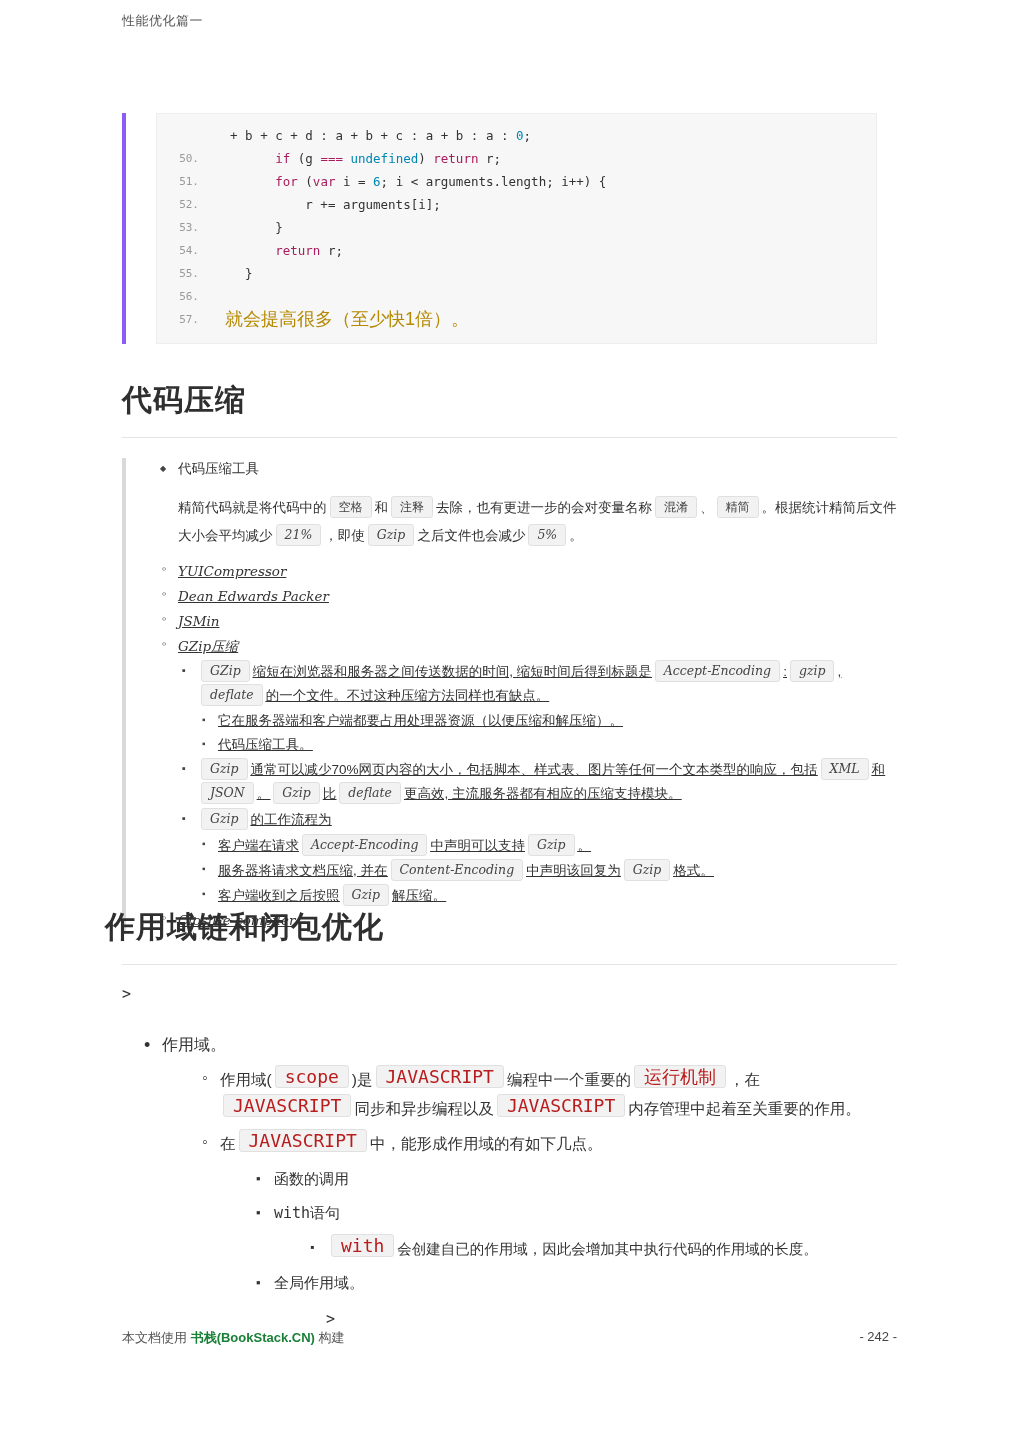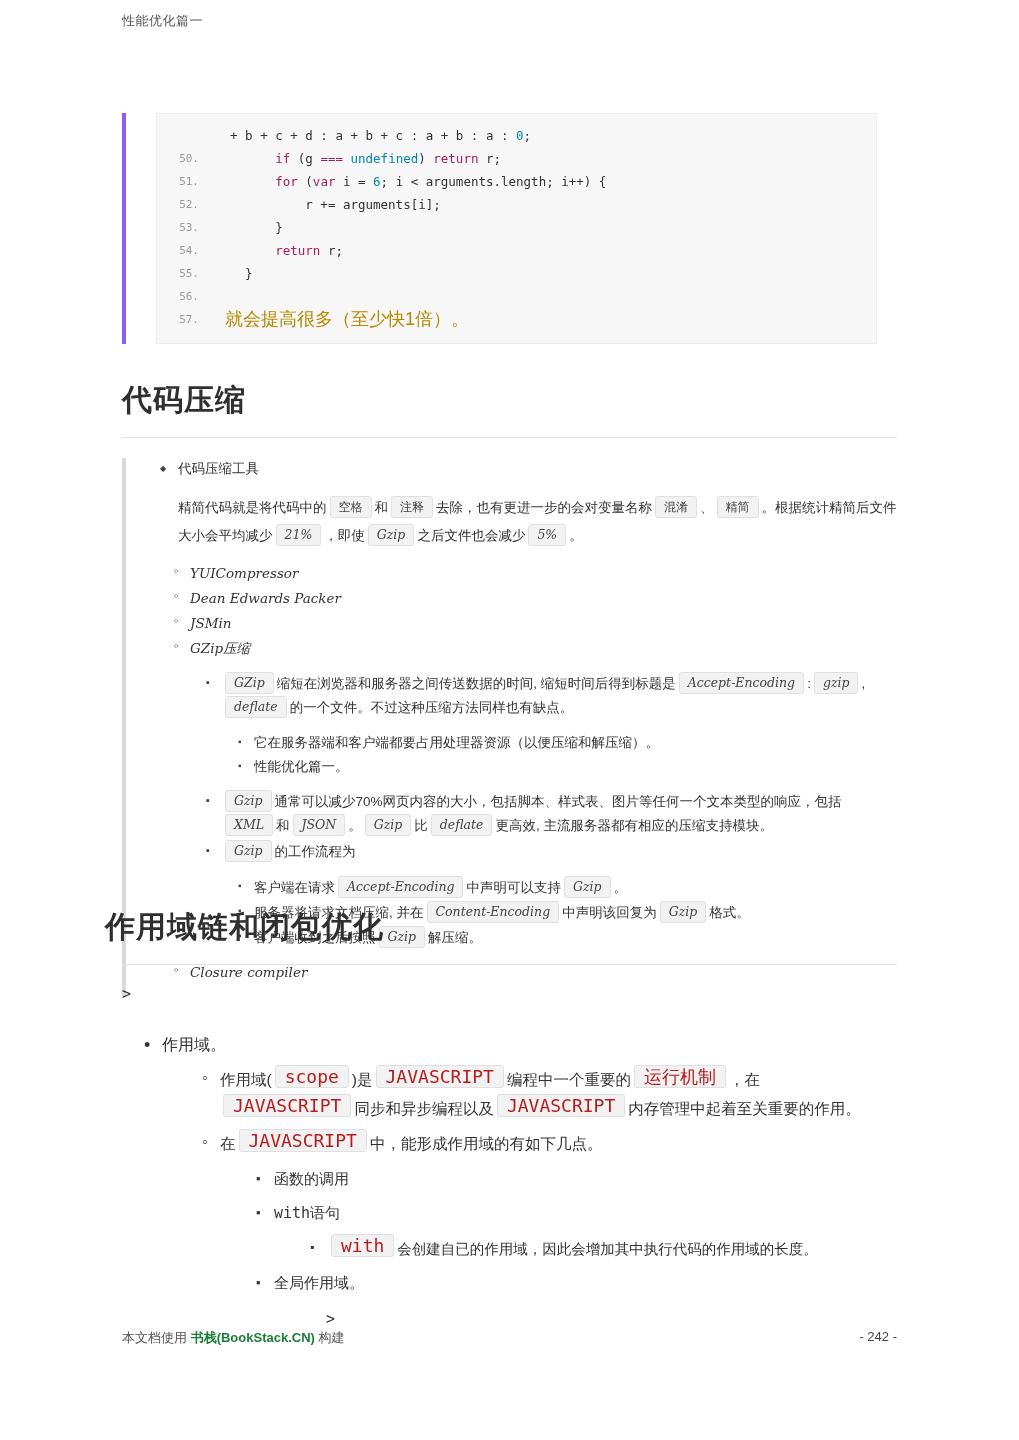--- a/index.html
+++ b/index.html
@@ -106,21 +106,21 @@
     left: 2px;
     top: 0px;
     font-size: 8px;
     color: #444;
   }
   .para {
     margin: 14px 0 10px 20px;
     line-height: 28px;
     font-size: 13.5px;
   }
-  ul.lvl { list-style: none; margin: 12px; padding: 0; }
+  ul.lvl { list-style: none; margin: 0; padding: 0; text-decoration: underline; }
   ul.lvl > li { position: relative; padding-left: 20px; margin: 2px 0; }
   .lvl2 { margin-left: 50px; }
   .lvl2 > li::before {
     content: "◦";
     position: absolute; left: 4px; top: -2px; font-size: 13px; color: #444;
   }
   .lvl3 { margin-left: 22px; }
   .lvl3 > li::before {
     content: "▪";
     position: absolute; left: 4px; top: -1px; font-size: 11px; color: #444;
@@ -276,21 +276,21 @@
       <li><span class="ital">Dean Edwards Packer</span></li>
       <li><span class="ital">JSMin</span></li>
       <li>
         <span class="ital">GZip压缩</span>
 
         <ul class="lvl lvl3">
           <li>
             <span class="li-text"><code class="tag it">GZip</code><span>缩短在浏览器和服务器之间传送数据的时间, 缩短时间后得到标题是</span><code class="tag it">Accept-Encoding</code><span>:</span><code class="tag it">gzip</code><span>,</span><code class="tag it">deflate</code><span>的一个文件。不过这种压缩方法同样也有缺点。</span></span>
             <ul class="lvl lvl4">
               <li>它在服务器端和客户端都要占用处理器资源（以便压缩和解压缩）。</li>
-              <li>性能优化篇一。</li>
+              <li>代码压缩工具。</li>
             </ul>
           </li>
           <li>
             <span class="li-text"><code class="tag it">Gzip</code><span>通常可以减少70%网页内容的大小，包括脚本、样式表、图片等任何一个文本类型的响应，包括</span><code class="tag it">XML</code><span>和</span><code class="tag it">JSON</code><span>。</span><code class="tag it">Gzip</code><span>比</span><code class="tag it">deflate</code><span>更高效, 主流服务器都有相应的压缩支持模块。</span></span>
           </li>
           <li>
             <span class="li-text"><code class="tag it">Gzip</code><span>的工作流程为</span></span>
             <ul class="lvl lvl4">
               <li><span>客户端在请求</span><code class="tag it">Accept-Encoding</code><span>中声明可以支持</span><code class="tag it">Gzip</code><span>。</span></li>
               <li><span>服务器将请求文档压缩, 并在</span><code class="tag it">Content-Encoding</code><span>中声明该回复为</span><code class="tag it">Gzip</code><span>格式。</span></li>

